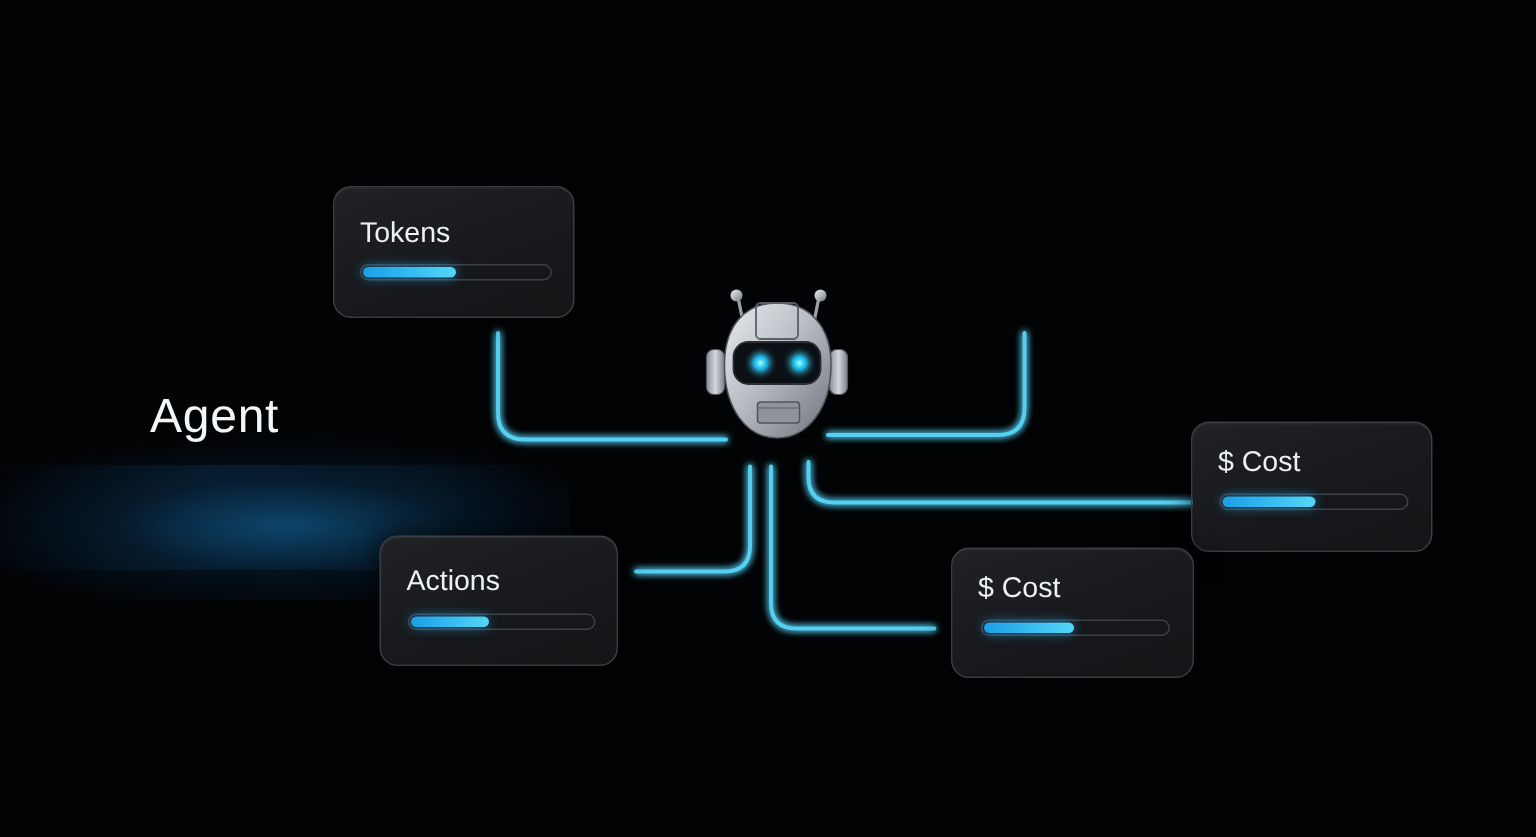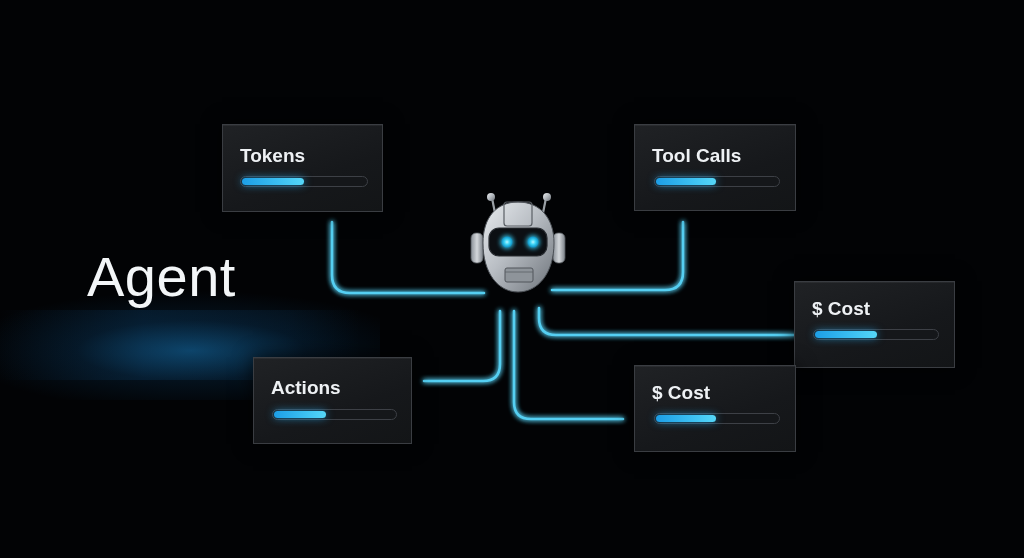--- a/index.html
+++ b/index.html
@@ -12,34 +12,33 @@
   .canvas { position:absolute; left:0; top:0; width:1024px; height:558px; }
   .glow-left {
     position:absolute; left:-40px; top:290px; width:420px; height:110px;
     background: radial-gradient(ellipse at 55% 55%, rgba(20,110,170,0.55) 0%, rgba(10,60,100,0.25) 35%, rgba(0,0,0,0) 70%);
   }
   .band {
     position:absolute; left:0; top:310px; width:360px; height:70px;
     background: linear-gradient(90deg, rgba(5,20,35,0) 0%, rgba(8,35,58,0.55) 40%, rgba(8,35,58,0.3) 80%, rgba(0,0,0,0) 100%);
   }
   .title {
-    position:absolute; left:87px; top:252px;
-    color:#f3f6f8; font-size:56px; line-height:50px; letter-spacing:0.5px;
+    position:absolute; left:100px; top:252px;
+    color:#f3f6f8; font-size:32px; line-height:50px; letter-spacing:0.5px;
   }
   .title .line { display:block; }
   .title .line2 { margin-top:2px; }
   svg.wires { position:absolute; left:0; top:0; }
   .card {
     position:absolute;
     background: linear-gradient(160deg, #202225 0%, #16181b 60%, #131517 100%);
     border:1px solid #3a3d42;
-    border-radius:0;
+    border-radius:12px;
     box-shadow: 0 0 18px rgba(0,0,0,0.7), inset 0 1px 0 rgba(255,255,255,0.05);
     box-sizing:border-box;
-    font-weight:bold;
   }
   .card .label {
     position:absolute; left:17px; top:20px;
     color:#eef1f4; font-size:19px; line-height:22px;
   }
   .card .track {
     position:absolute; left:17px; top:51px; height:11px;
     border-radius:6px; border:1px solid #3d4046;
     background:#15171a; box-sizing:border-box;
   }
@@ -88,26 +87,20 @@
     </g>
   </svg>
 
   <div class="card" style="left:222px; top:124px; width:161px; height:88px;">
     <div class="label">Tokens</div>
     <div class="track" style="width:128px;">
       <div class="fill" style="width:49%;"></div>
     </div>
   </div>
 
-  <div class="card" style="left:634px; top:124px; width:162px; height:87px;">
-    <div class="label">Tool Calls</div>
-    <div class="track" style="left:19px; width:126px;">
-      <div class="fill" style="width:48%;"></div>
-    </div>
-  </div>
 
   <div class="card" style="left:794px; top:281px; width:161px; height:87px;">
     <div class="label" style="top:16px;">$ Cost</div>
     <div class="track" style="left:18px; top:47px; width:126px;">
       <div class="fill" style="width:50%;"></div>
     </div>
   </div>
 
   <div class="card" style="left:253px; top:357px; width:159px; height:87px;">
     <div class="label" style="top:19px;text-align:center;">Actions</div>

